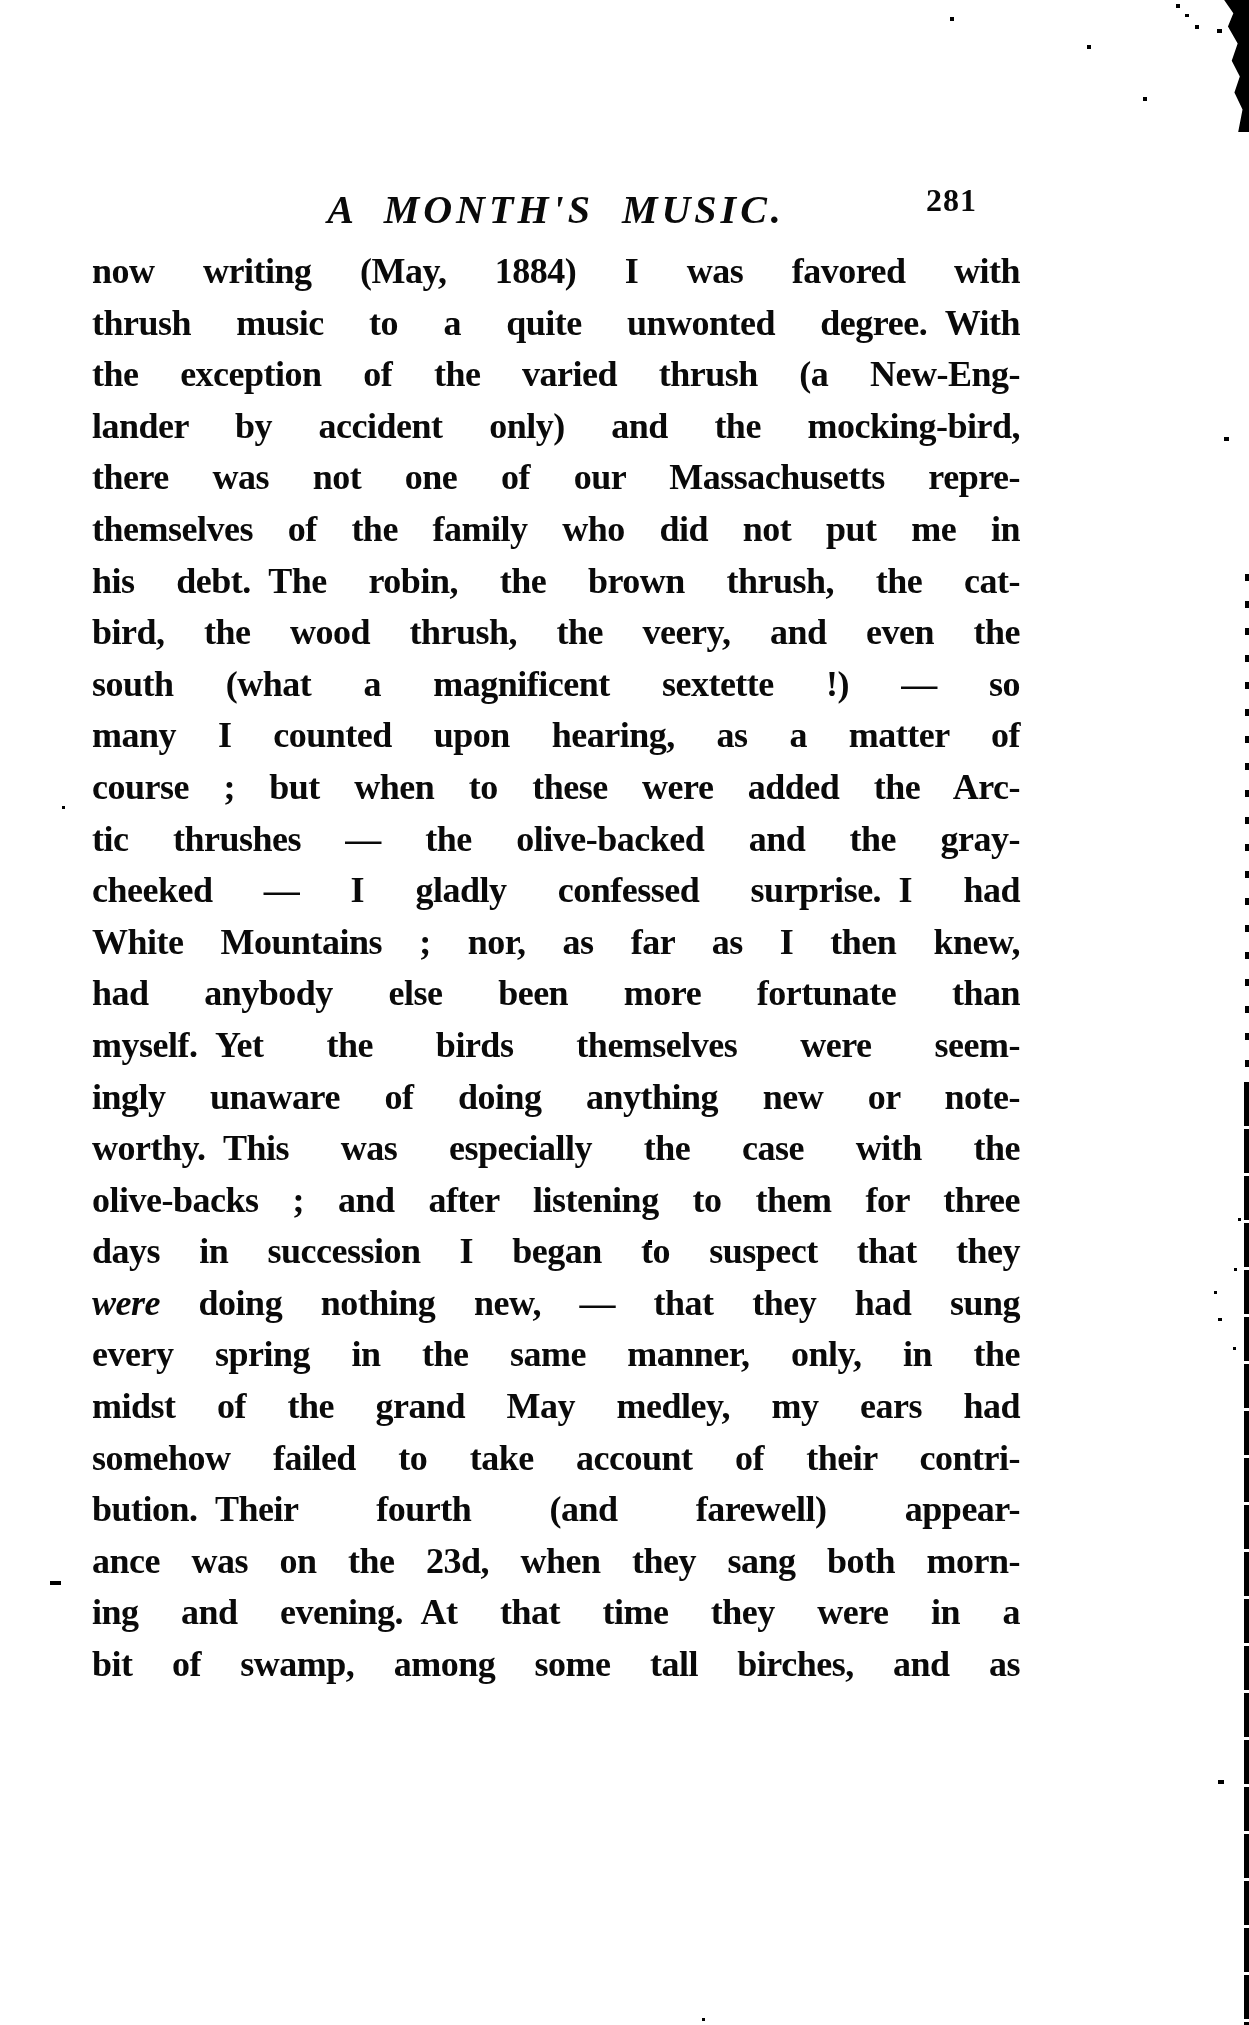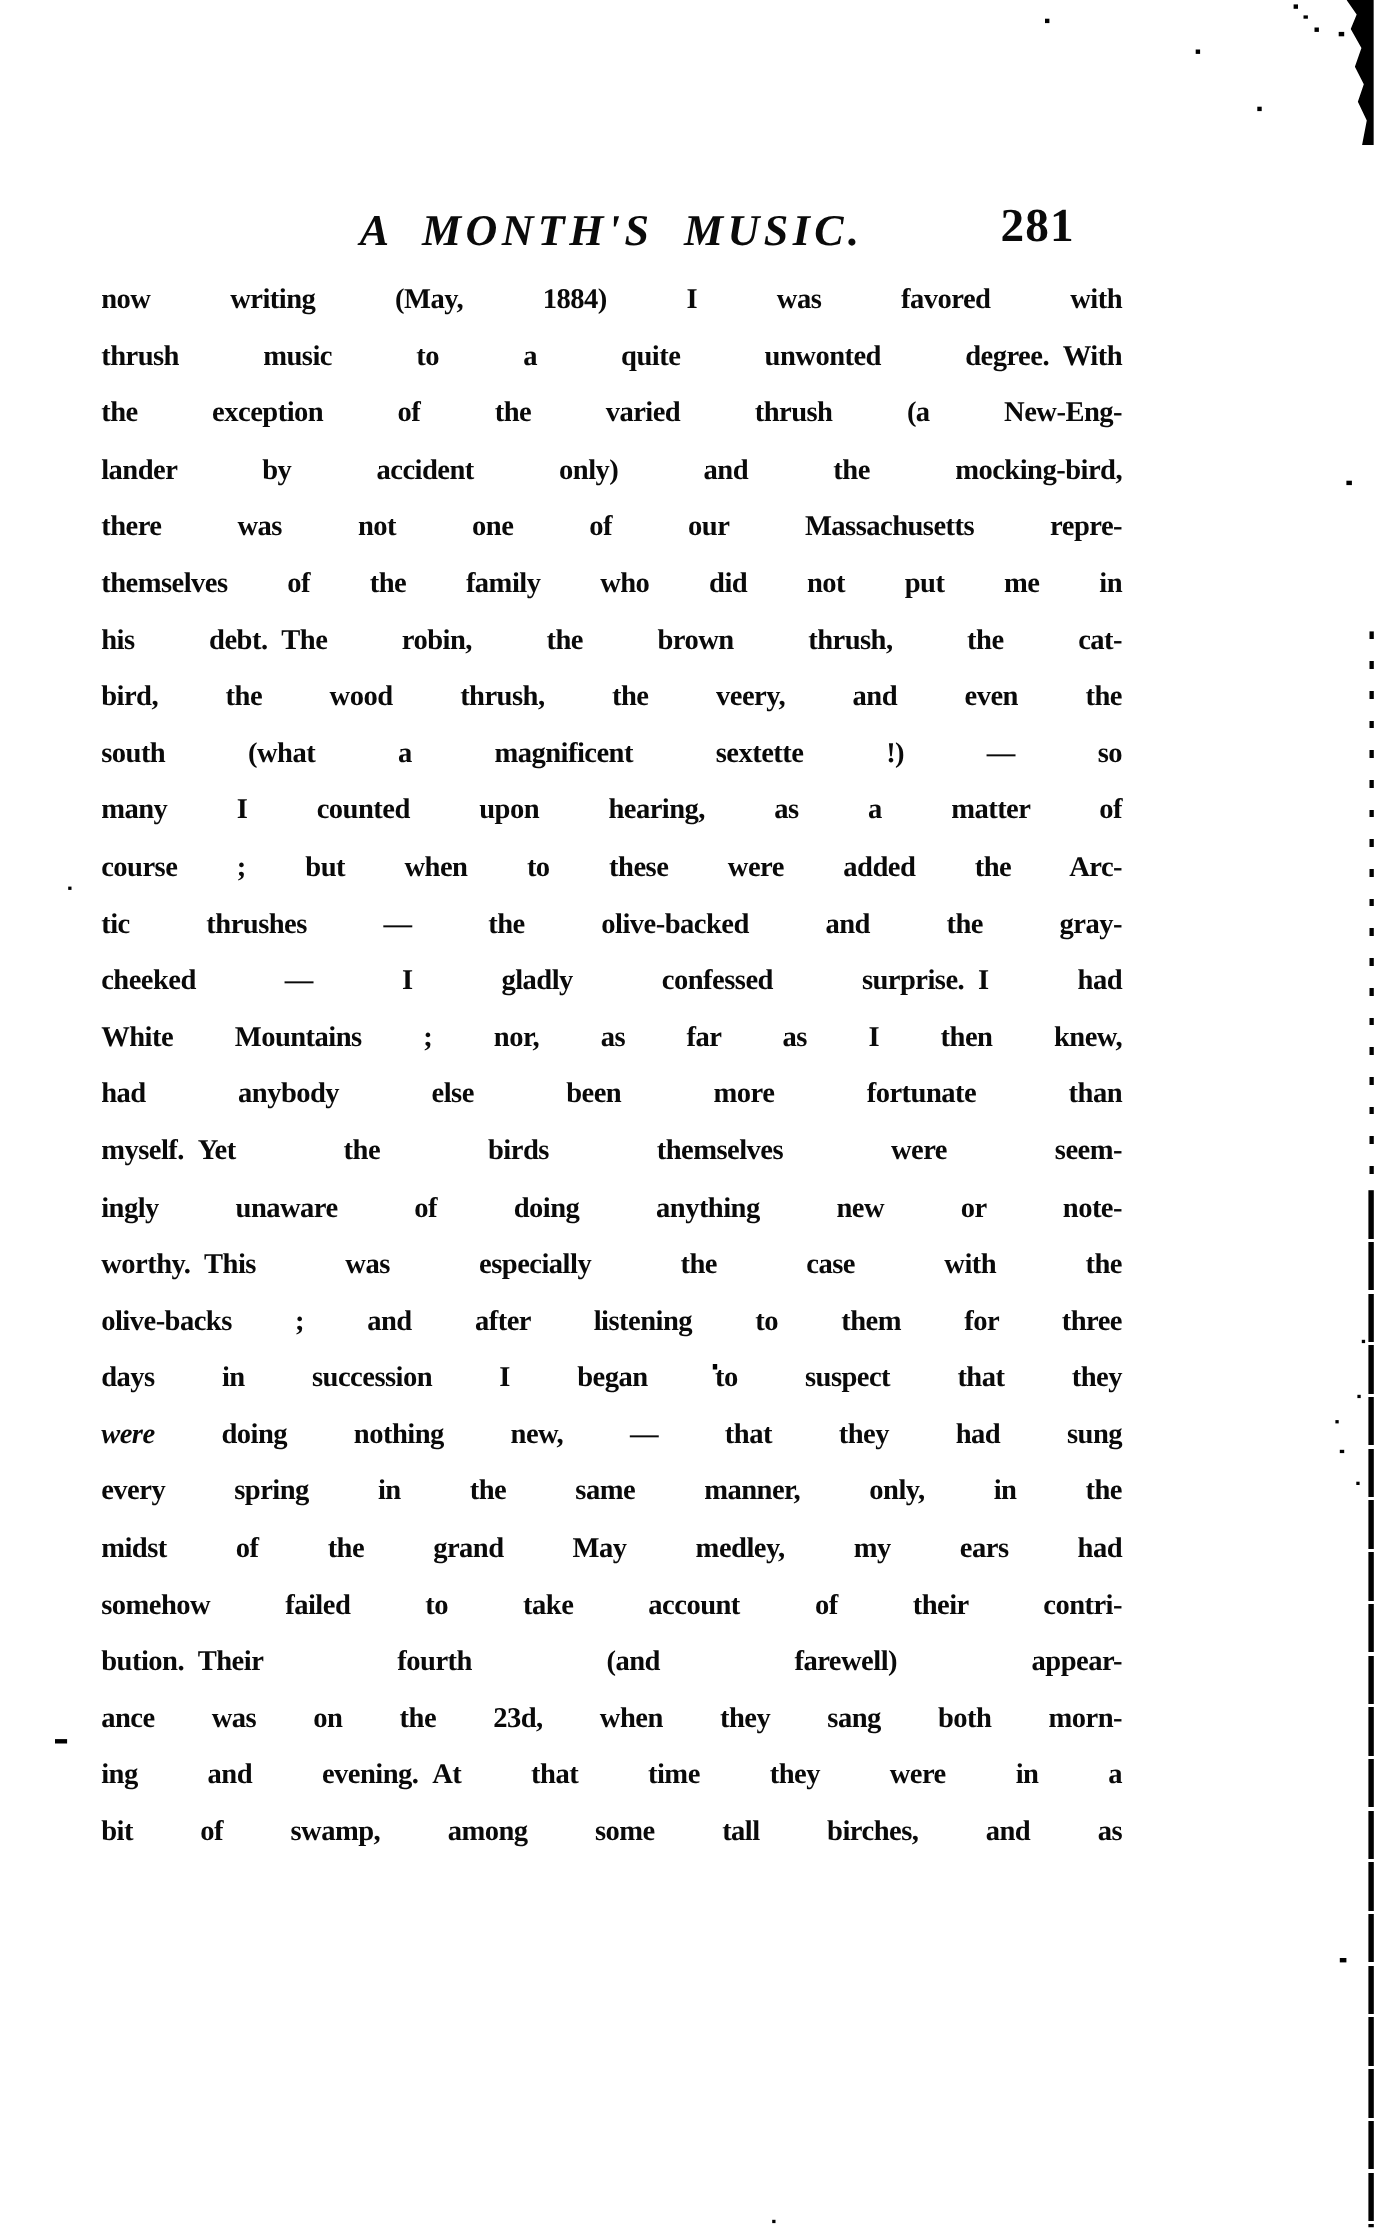--- a/index.html
+++ b/index.html
@@ -22,31 +22,31 @@
     font-size: 40px;
     letter-spacing: 4px;
     word-spacing: 14px;
     line-height: 1;
     white-space: nowrap;
   }
   .page-number {
     position: absolute;
     top: 184px; right: 272px;
     font-weight: bold;
-    font-size: 43px;
+    font-size: 32px;
     line-height: 1;
     letter-spacing: 1px;
   }
 
   .text-block {
     position: absolute;
     top: 246px; left: 92px; width: 928px;
   }
   .line {
-    font-size: 26px;
+    font-size: 36px;
     font-weight: bold;
     line-height: 51.6px;
     letter-spacing: -0.5px;
     text-align: justify;
     text-align-last: justify;
     overflow: visible;
   }
   .line .it { font-style: italic; }
 
   

